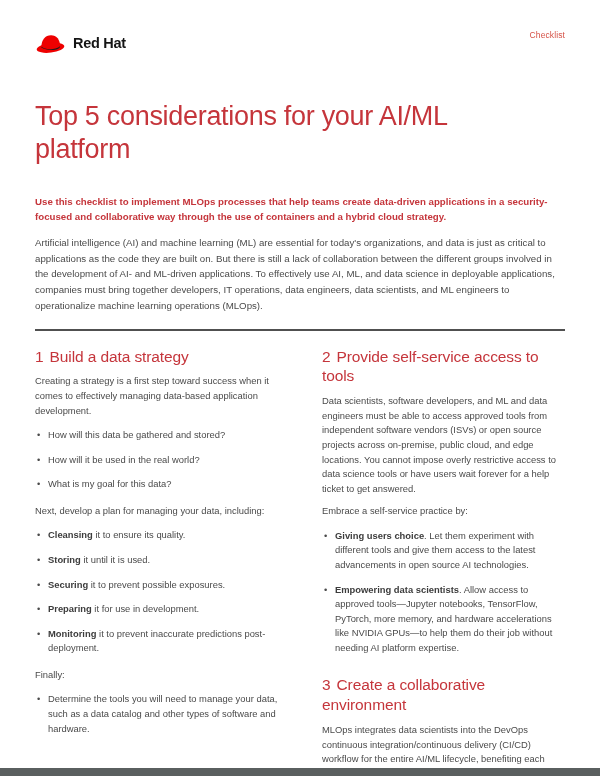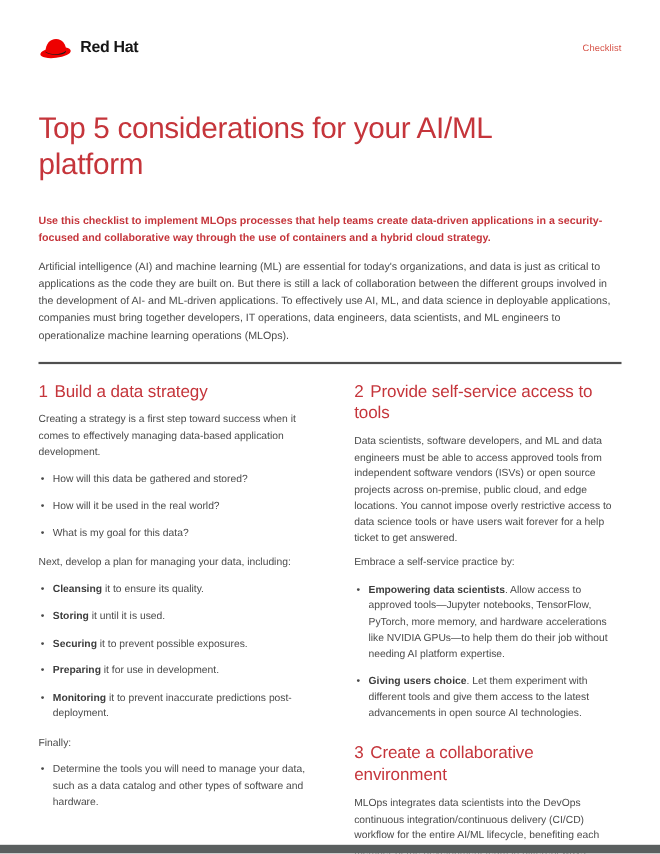--- a/index.html
+++ b/index.html
@@ -7,21 +7,21 @@
   body {
     width: 600px; height: 776px;
     position: relative;
     overflow: hidden;
     font-family: "Liberation Sans", sans-serif;
     -webkit-font-smoothing: antialiased;
   }
   .page { padding: 30px 35px 0 35px; }
 
   
-  .header { display: flex; justify-content: space-between; align-items: center; height: 26px; }
+  .header { display: flex; justify-content: space-between; height: 26px; }
   .logo { display: flex; align-items: center; gap: 7px; }
   .logo-text { font-size: 14.5px; font-weight: 700; color: #151515; letter-spacing: -0.3px; }
   .doc-type { font-size: 8.5px; color: #d65146; letter-spacing: 0.1px; }
 
   
   h1.title {
     margin-top: 44px;
     font-size: 27px; font-weight: 400;
     color: #c5353b; line-height: 1.24;
     letter-spacing: -0.3px;
@@ -124,22 +124,22 @@
             <li>Determine the tools you will need to manage your data, such as a data catalog and other types of software and hardware.</li>
           </ul>
         </section>
       </div>
     <div class="col-right">
         <section class="section">
           <h2 class="section-heading"><span class="sec-num">2</span><span>Provide self-service access to tools</span></h2>
           <p>Data scientists, software developers, and ML and data engineers must be able to access approved tools from independent software vendors (ISVs) or open source projects across on-premise, public cloud, and edge locations. You cannot impose overly restrictive access to data science tools or have users wait forever for a help ticket to get answered.</p>
           <p>Embrace a self-service practice by:</p>
           <ul>
+            <li><strong>Giving users choice</strong>. Let them experiment with different tools and give them access to the latest advancements in open source AI technologies.</li>
             <li><strong>Empowering data scientists</strong>. Allow access to approved tools—Jupyter notebooks, TensorFlow, PyTorch, more memory, and hardware accelerations like NVIDIA GPUs—to help them do their job without needing AI platform expertise.</li>
-            <li><strong>Giving users choice</strong>. Let them experiment with different tools and give them access to the latest advancements in open source AI technologies.</li>
           </ul>
         </section>
         <section class="section">
           <h2 class="section-heading"><span class="sec-num">3</span><span>Create a collaborative environment</span></h2>
           <p>MLOps integrates data scientists into the DevOps continuous integration/continuous delivery (CI/CD) workflow for the entire AI/ML lifecycle, benefiting each member of the development team in different ways:</p>
         </section>
       </div>
   </div>
 
 </div>

